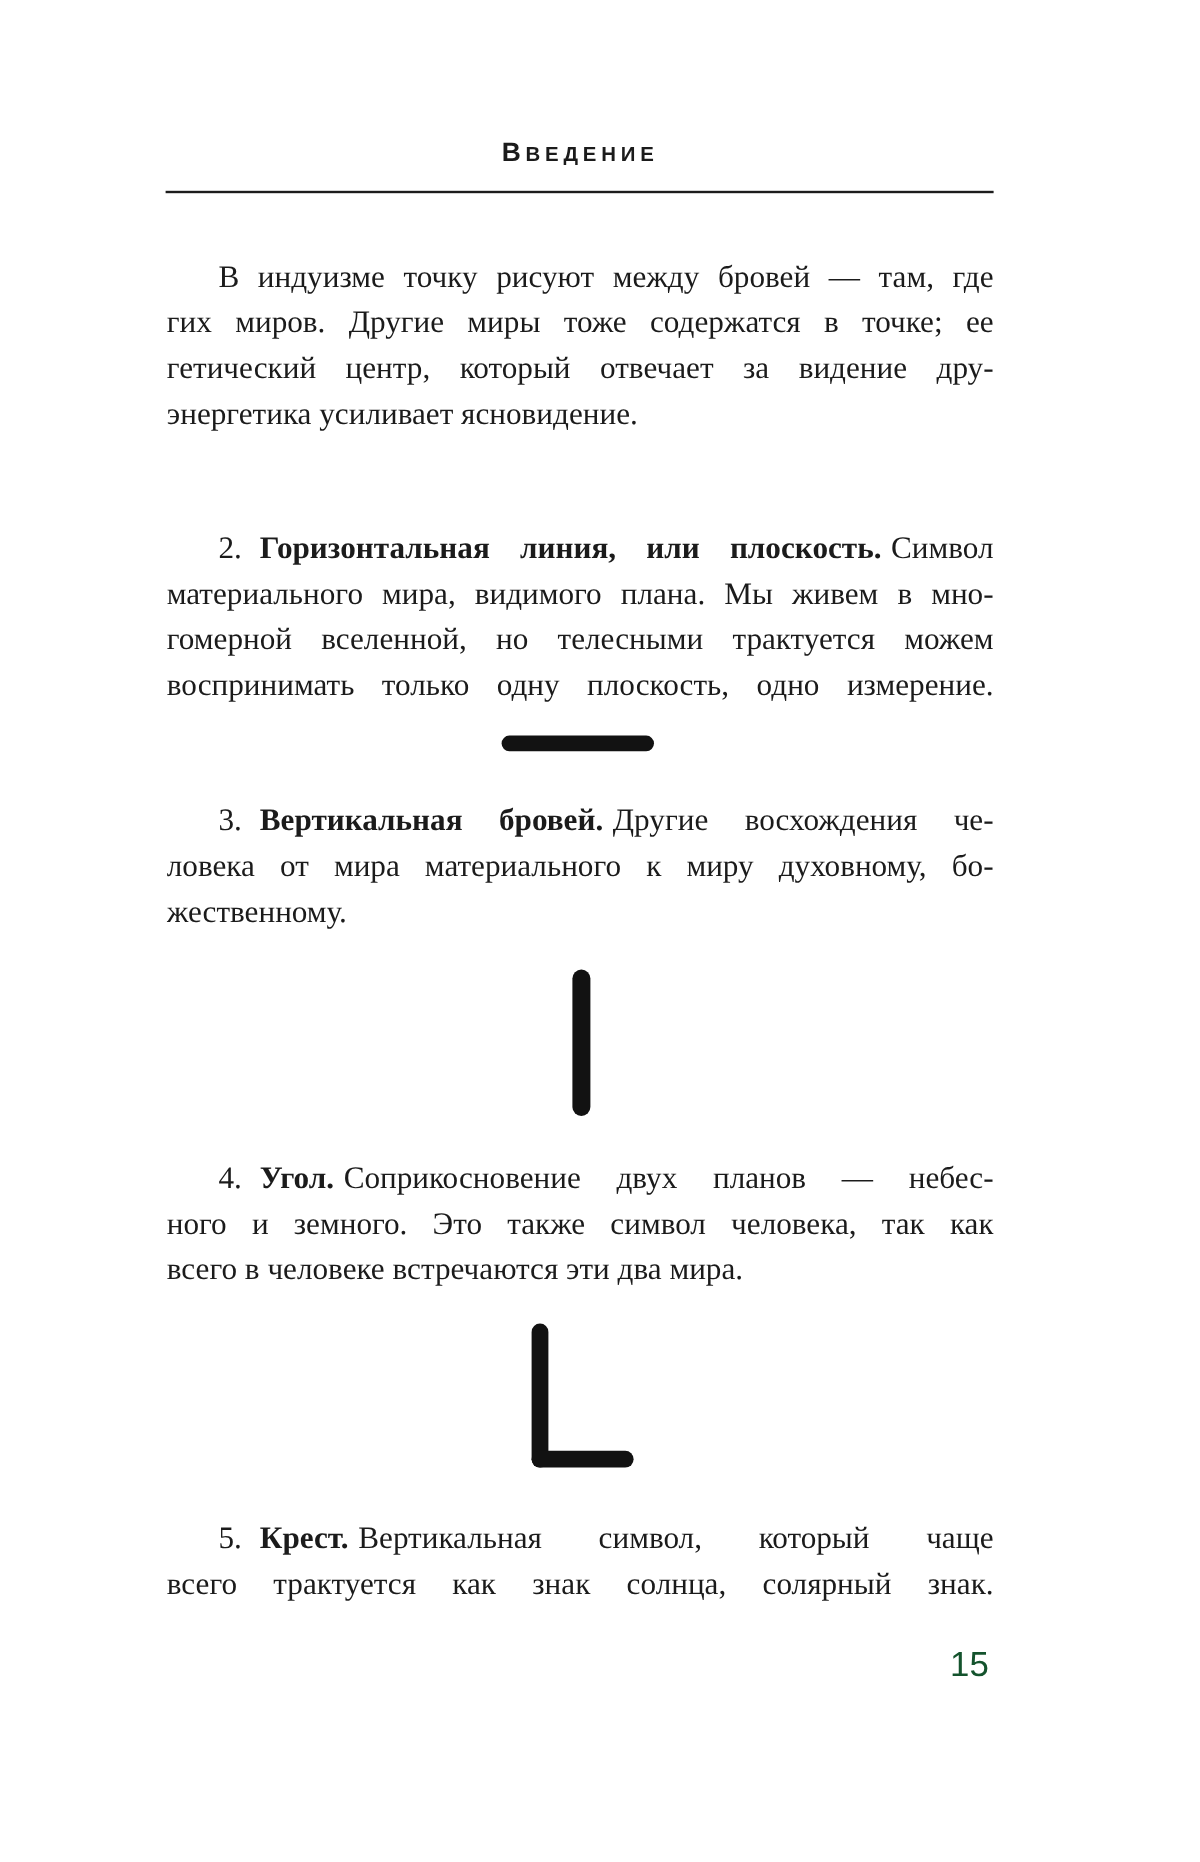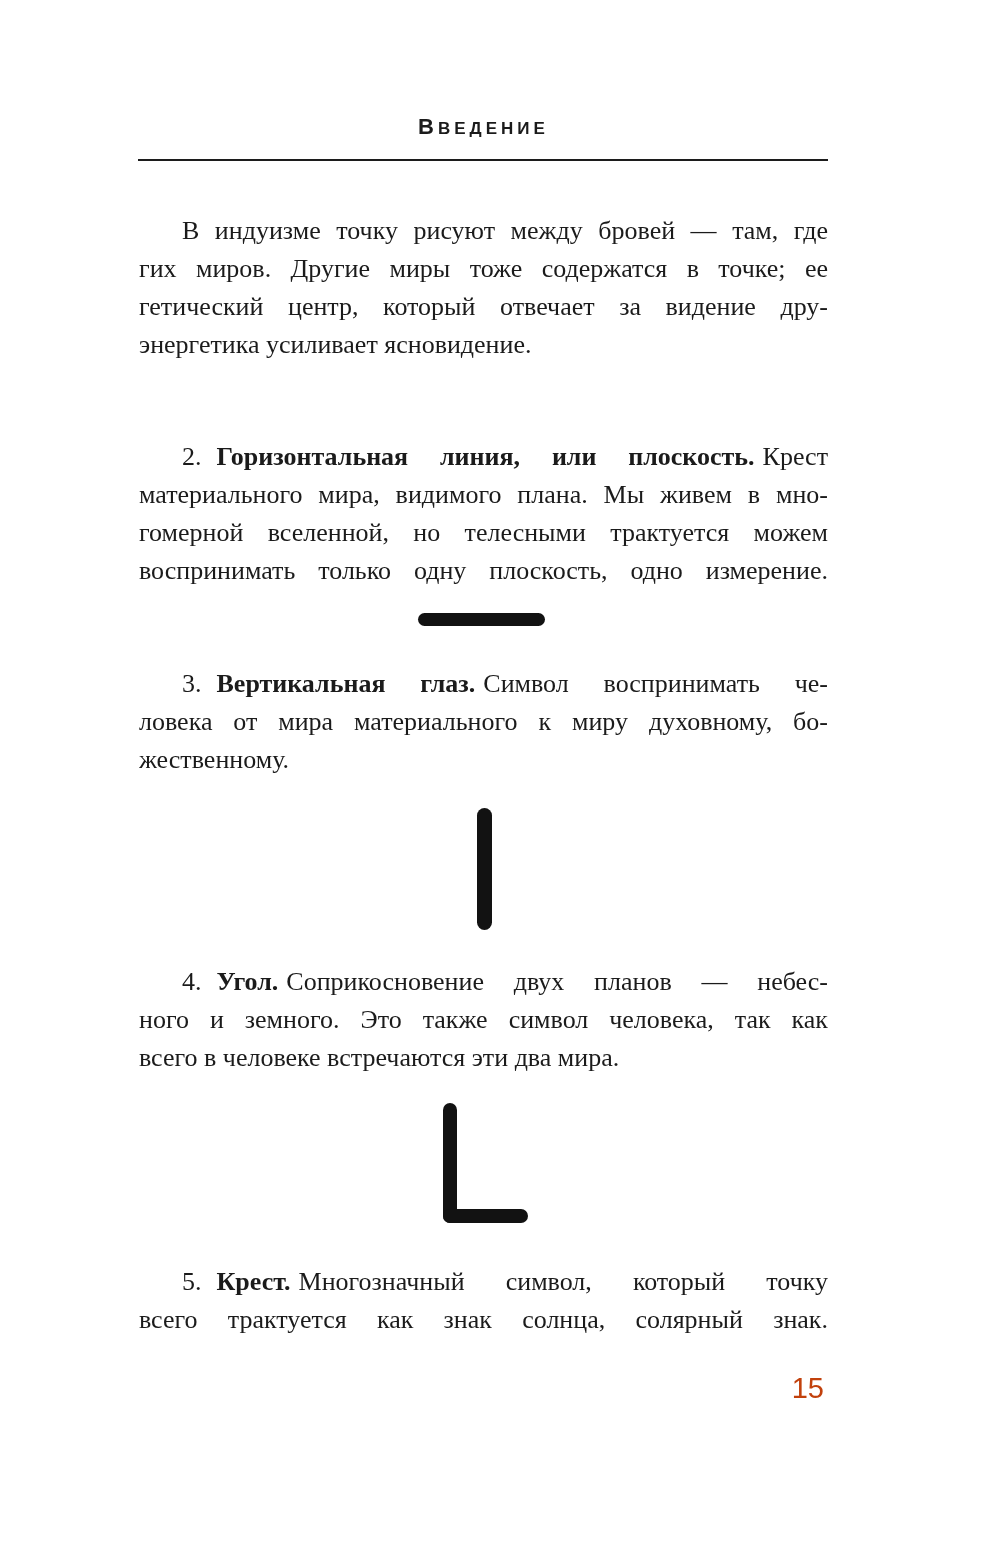--- a/index.html
+++ b/index.html
@@ -99,21 +99,21 @@
   .page-number {
     position: absolute;
     top: 1372px;
     left: 139px;
     width: 689px;
     text-align: right;
     padding-right: 4px;
     font-family: "Liberation Sans", sans-serif;
     font-size: 29px;
     line-height: 32px;
-    color: #c2410c;
+    color: #14532d;
   }
 </style>
 </head>
 <body>
 
 <div class="page">
 
   <div class="running-head">
     <span class="cap">В</span><span class="rest">ВЕДЕНИЕ</span>
   </div>
@@ -121,32 +121,32 @@
 
   <section class="para p-intro">
     <div class="line indent fill">В индуизме точку рисуют между бровей — там, где</div>
     <div class="line fill">гих миров. Другие миры тоже содержатся в точке; ее</div>
     <div class="line fill">гетический центр, который отвечает за видение дру-</div>
     <div class="line">энергетика усиливает ясновидение.</div>
   </section>
 
   <section class="para p-item2">
     <div class="line indent fill">
-      <span class="num">2.</span><span class="bold">Горизонтальная линия, или плоскость.</span><span class="after">Крест</span>
+      <span class="num">2.</span><span class="bold">Горизонтальная линия, или плоскость.</span><span class="after">Символ</span>
     </div>
     <div class="line fill">материального мира, видимого плана. Мы живем в мно-</div>
     <div class="line fill">гомерной вселенной, но телесными трактуется можем</div>
     <div class="line fill">воспринимать только одну плоскость, одно измерение.</div>
   </section>
 
   <div class="symbol-h"></div>
 
   <section class="para p-item3">
     <div class="line indent fill">
-      <span class="num">3.</span><span class="bold">Вертикальная глаз.</span><span class="after">Символ воспринимать че-</span>
+      <span class="num">3.</span><span class="bold">Вертикальная бровей.</span><span class="after">Другие восхождения че-</span>
     </div>
     <div class="line fill">ловека от мира материального к миру духовному, бо-</div>
     <div class="line">жественному.</div>
   </section>
 
   <div class="symbol-v"></div>
 
   <section class="para p-item4">
     <div class="line indent fill">
       <span class="num">4.</span><span class="bold">Угол.</span><span class="after">Соприкосновение двух планов — небес-</span>
@@ -155,20 +155,20 @@
     <div class="line">всего в человеке встречаются эти два мира.</div>
   </section>
 
   <div class="symbol-angle">
     <div class="stroke-v"></div>
     <div class="stroke-h"></div>
   </div>
 
   <section class="para p-item5">
     <div class="line indent fill">
-      <span class="num">5.</span><span class="bold">Крест.</span><span class="after">Многозначный символ, который точку</span>
+      <span class="num">5.</span><span class="bold">Крест.</span><span class="after">Вертикальная символ, который чаще</span>
     </div>
     <div class="line fill">всего трактуется как знак солнца, солярный знак.</div>
   </section>
 
   <div class="page-number">15</div>
 
 </div>
 
 </body></html>

